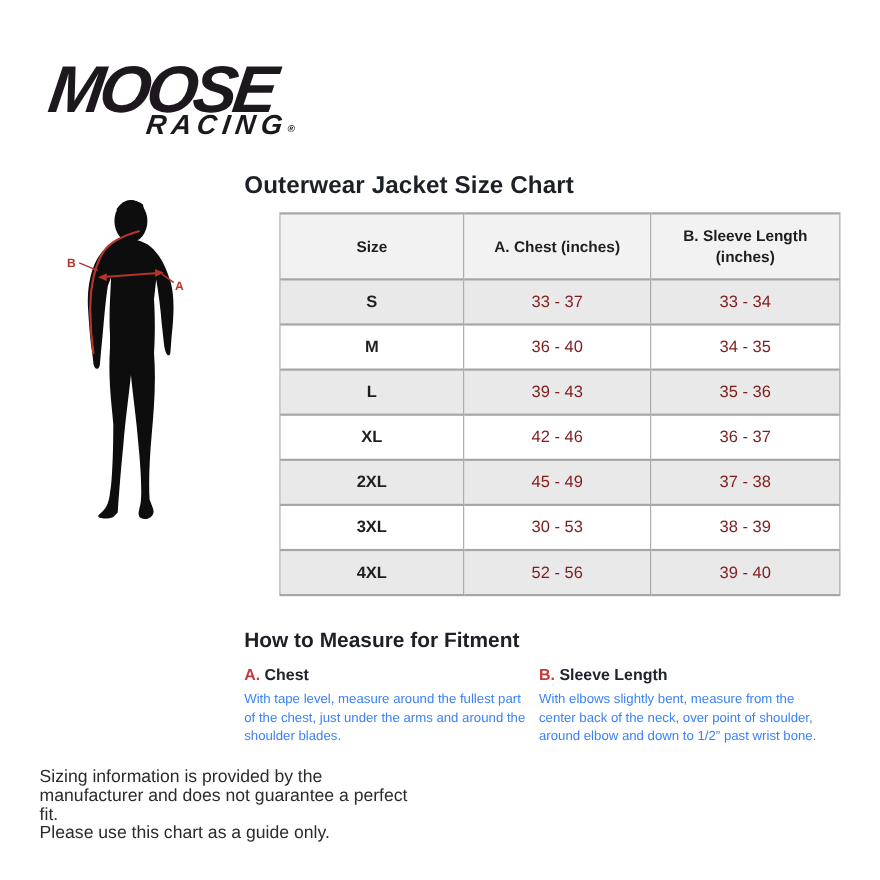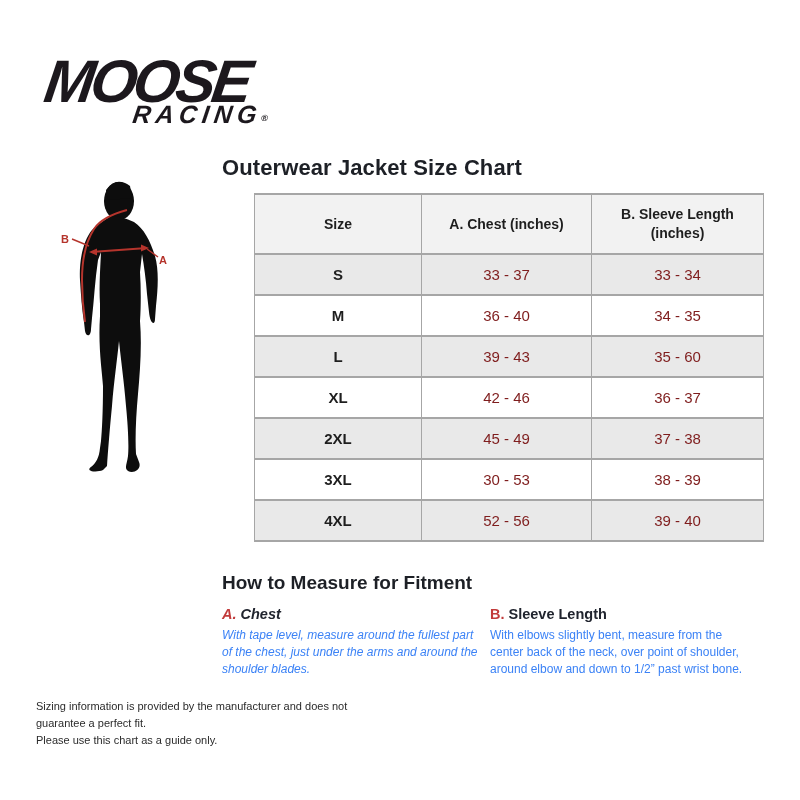--- a/index.html
+++ b/index.html
@@ -50,28 +50,28 @@
   .size-table tbody td { height: 41px; background: #ffffff; color: #7f1d1d; }
   .size-table tbody tr:nth-child(odd) td { background: #e9e9e9; }
   .size-table td.size-col { font-weight: bold; color: #1e1e1e; }
 
   
   .measure-heading {
     position: absolute; left: 222px; top: 572px;
     font-size: 19px; font-weight: bold; color: #1d2026;
   }
   .measure-item { position: absolute; top: 606px; width: 258px; }
-  .measure-item.item-a { left: 222px; font-style: italic; }
+  .measure-item.item-a { left: 222px; }
   .measure-item.item-b { left: 490px; }
   .measure-item-title { font-size: 14.5px; font-weight: bold; color: #20242e; margin-bottom: 5px; }
   .measure-letter { color: #c23b3b; }
   .measure-text { font-size: 12px; line-height: 17px; color: #3b82f6; }
 
   
-  .footer { position: absolute; left: 36px; top: 698px; width: 344px; font-size: 11px; line-height: 17px; color: #2b2b2b; }
+  .footer { position: absolute; left: 36px; top: 698px; width: 344px; font-size: 16px; line-height: 17px; color: #2b2b2b; }
 </style>
 </head>
 <body>
 
 <div class="logo">
   <div class="logo-main">MOOSE</div>
   <div class="logo-sub"><span>RACING</span><span class="logo-reg">®</span></div>
 </div>
 
 <div class="page-title">Outerwear Jacket Size Chart</div>
@@ -151,21 +151,21 @@
       <td>33 - 34</td>
     </tr>
     <tr>
       <td class="size-col">M</td>
       <td>36 - 40</td>
       <td>34 - 35</td>
     </tr>
     <tr>
       <td class="size-col">L</td>
       <td>39 - 43</td>
-      <td>35 - 60</td>
+      <td>35 - 36</td>
     </tr>
     <tr>
       <td class="size-col">XL</td>
       <td>42 - 46</td>
       <td>36 - 37</td>
     </tr>
     <tr>
       <td class="size-col">2XL</td>
       <td>45 - 49</td>
       <td>37 - 38</td>

